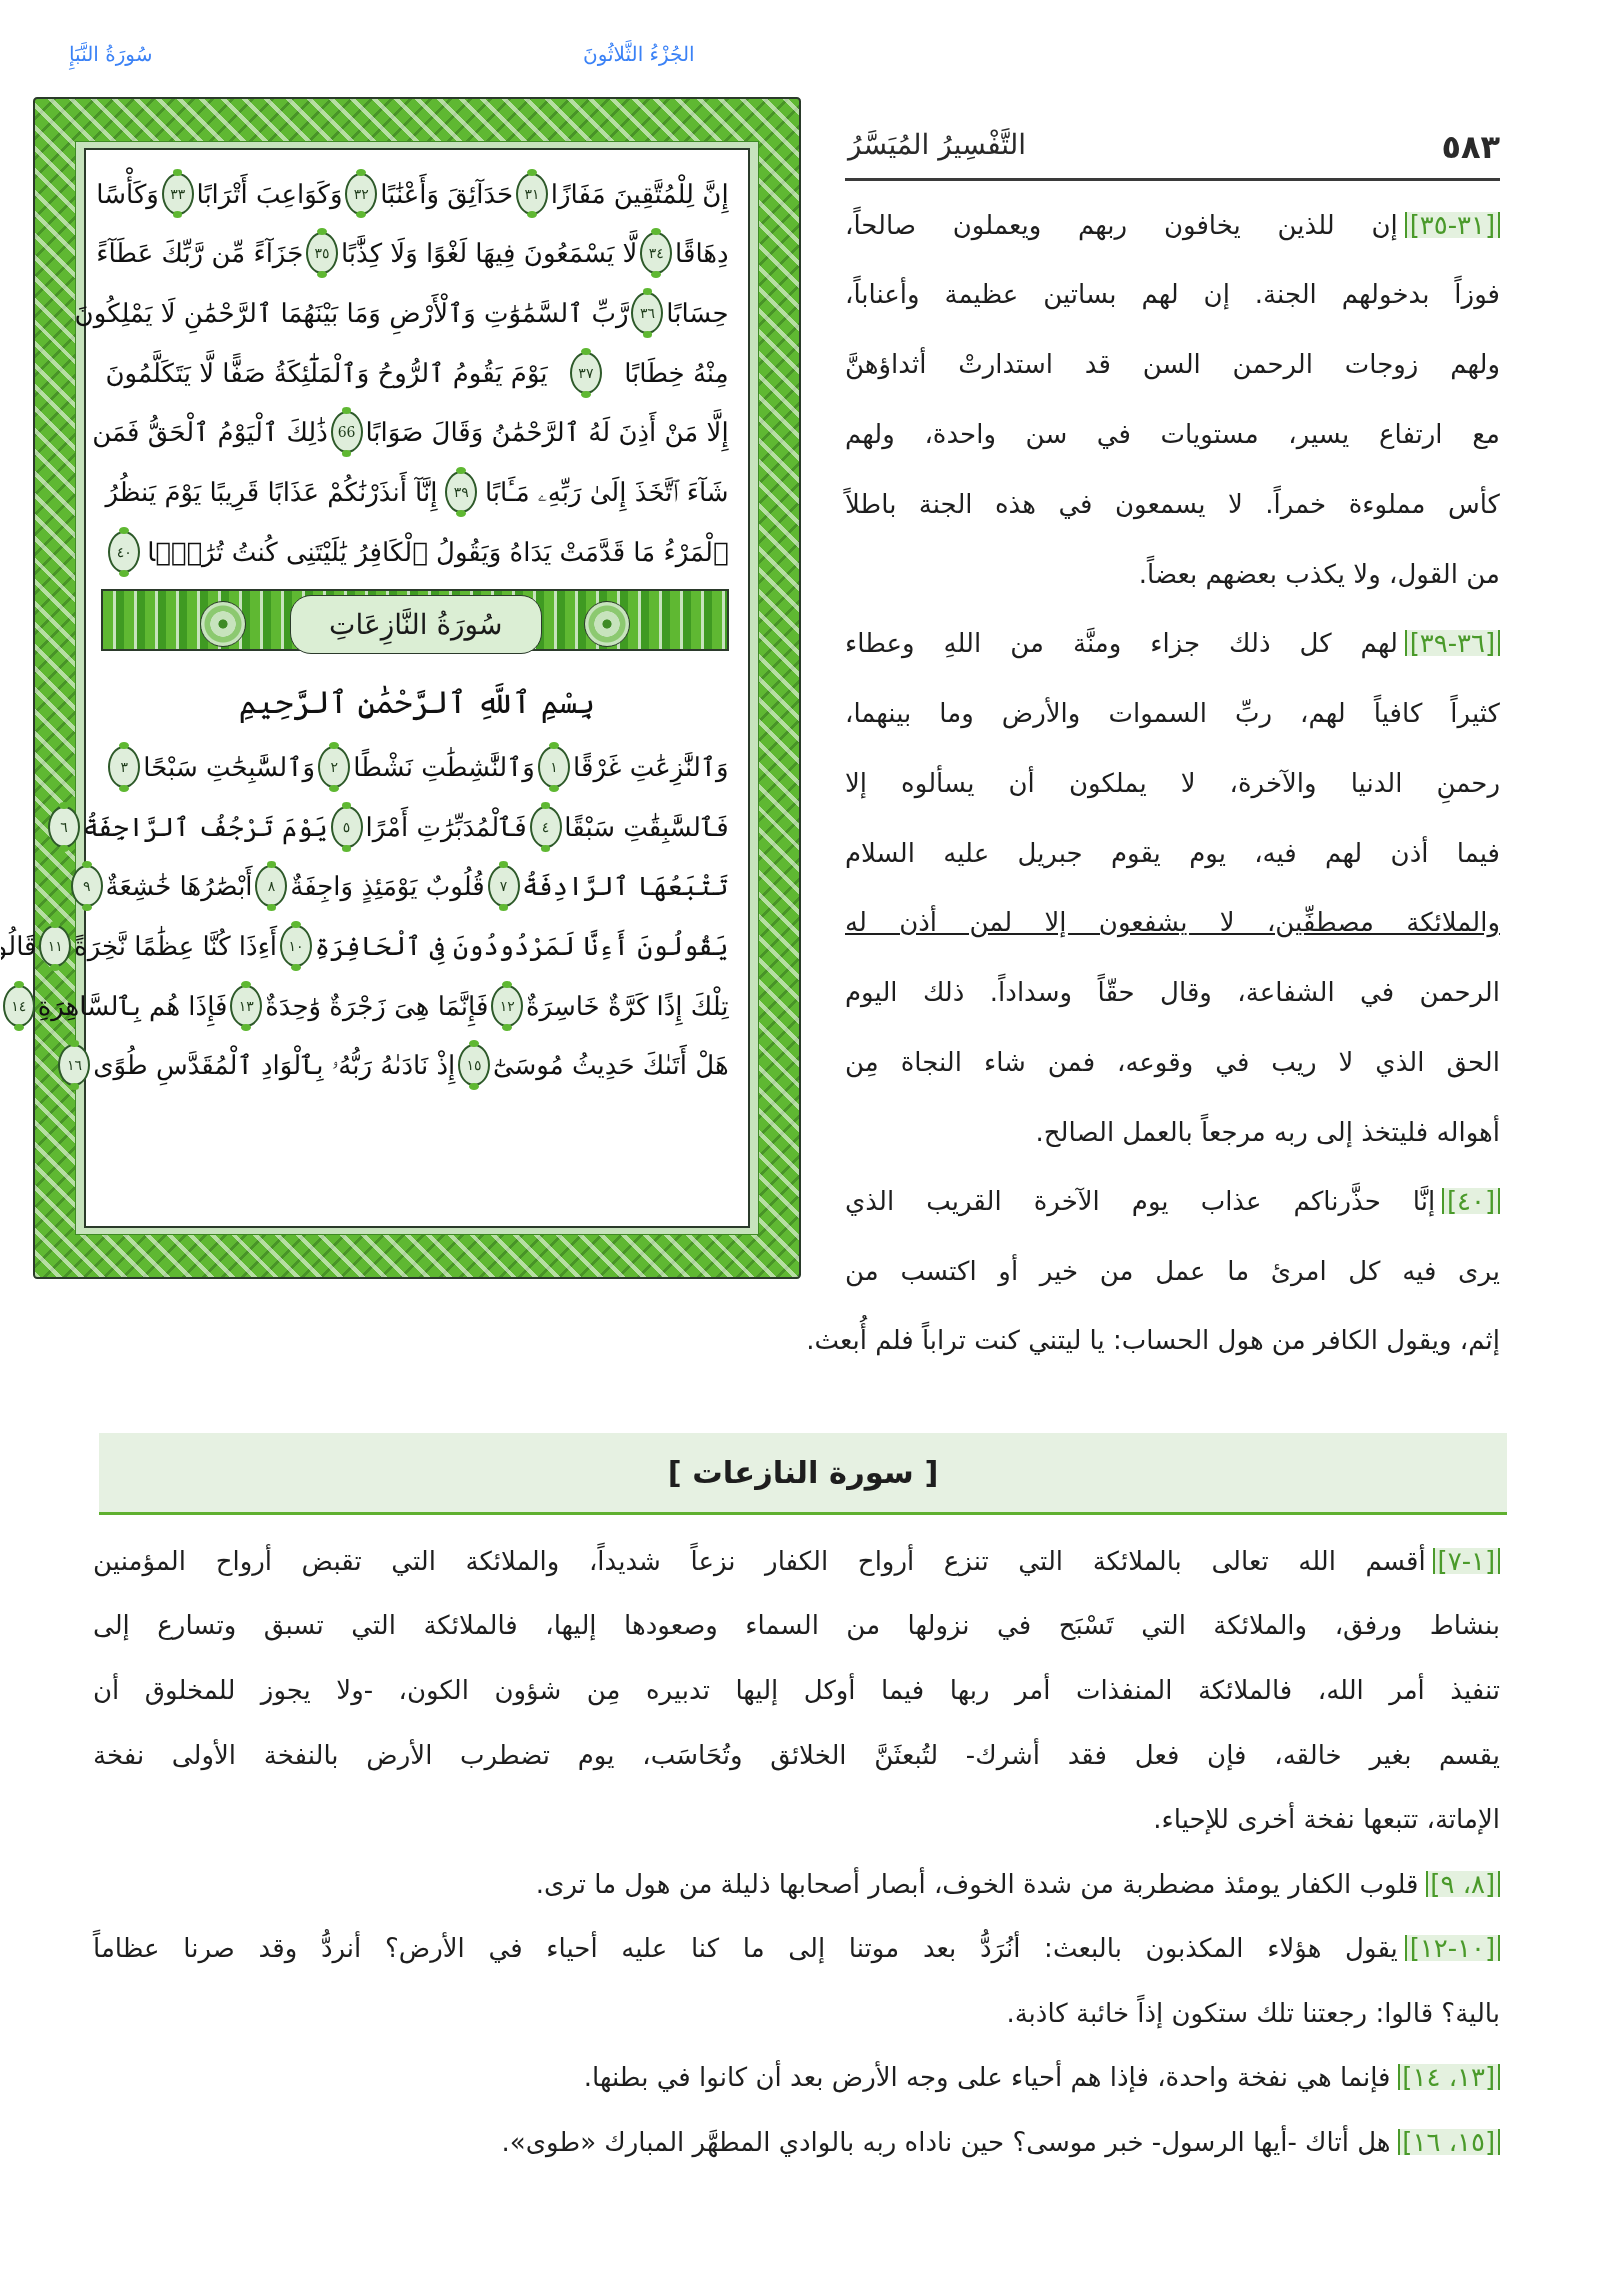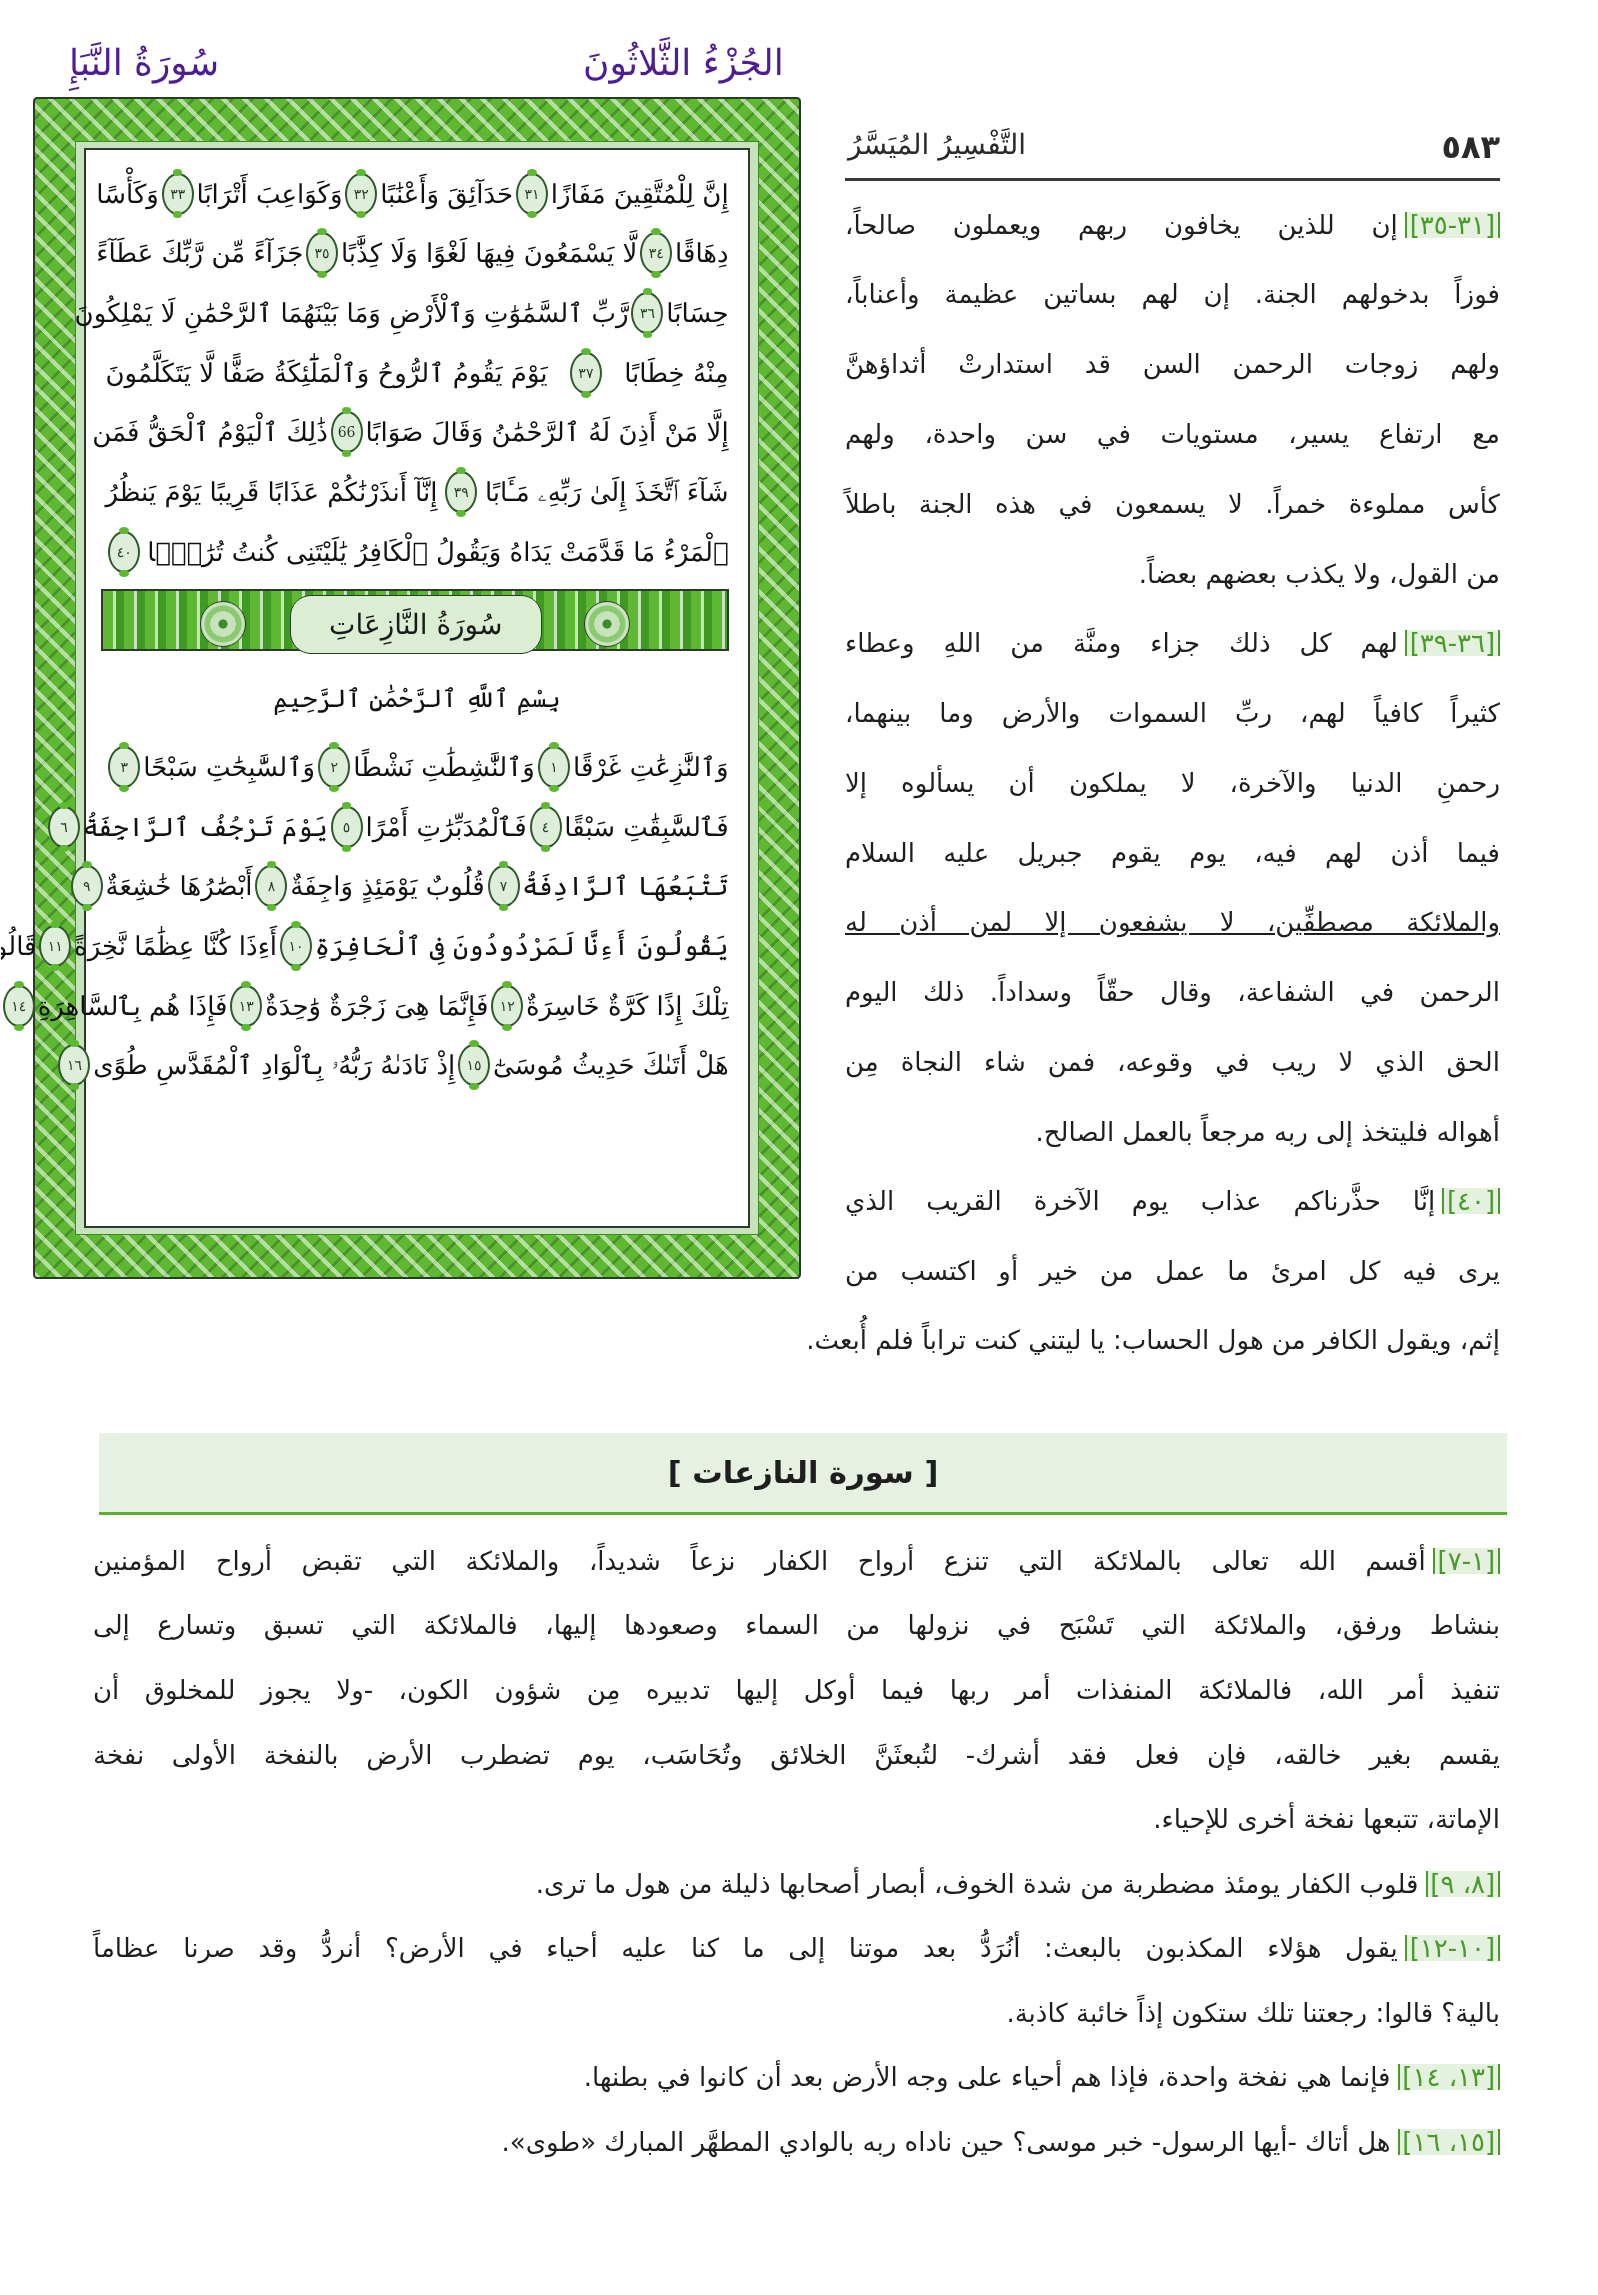--- a/index.html
+++ b/index.html
@@ -1,20 +1,20 @@
 <!DOCTYPE html>
 <html lang="ar" dir="rtl" style="font-size:11px"><head>
 <meta charset="utf-8">
 <style>
   html, body { margin:0; padding:0; background:#ffffff; }
   body { width:1599px; height:2295px; position:relative; overflow:hidden;
          font-family:"DejaVu Sans", "Liberation Sans", sans-serif; color:#1e1e1e; }
 
   
-  .run-head { position:absolute; top:42px; font-family:"DejaVu Serif", serif; font-size:36px; color:#4c1d95; }
+  .run-head { position:absolute; top:42px; font-family:"DejaVu Serif", serif; font-size:20px; color:#3b82f6; }
   #juz-head { left:583px; }
   #surah-head { left:69px; }
 
   
   #mushaf-frame { position:absolute; left:33px; top:97px; width:768px; height:1182px;
      box-sizing:border-box; border:2.1px solid #2a3a2a; border-radius:4.2px;
      background:
        repeating-linear-gradient(45deg, rgba(255,255,255,.55) 0 4.2px, transparent 4.2px 15.3px),
        repeating-linear-gradient(-45deg, rgba(30,80,20,.35) 0 2.8px, transparent 2.8px 14px),
        #5fb832; }
@@ -39,21 +39,21 @@
      border:2.1px solid #2b3a2b; box-sizing:border-box; }
   #surah-title-cartouche { position:absolute; left:50%; top:4.2px; width:250px; margin-left:-125px; height:57px;
      background:#dbeed4; border:1.4px solid #2b3a2b; border-radius:21px; display:flex; align-items:center;
      justify-content:center; font-family:"DejaVu Serif", serif; font-size:28px; color:#1a1a1a; }
   .rosette { position:absolute; top:9.7px; width:46px; height:46px; border-radius:50%;
      background:radial-gradient(circle,#3e8a25 0 4.2px,#c7e3bd 4.9px 12.5px,#8cc970 13px 18px,#c7e3bd 19px 23px);
      border:1.4px solid #2b3a2b; box-sizing:border-box; }
   #rosette-left { left:97px; } #rosette-right { right:97px; }
 
   #basmala { position:absolute; left:0; right:0; top:534px; text-align:center;
-     font-family:"DejaVu Serif", serif; font-size:25px; color:#111; }
+     font-family:"DejaVu Serif", serif; font-size:31px; color:#111; }
 
   
   #tafsir-title { position:absolute; left:848px; top:128px; font-family:"DejaVu Serif", serif; font-size:28px; color:#2a2a2a; }
   #page-number { position:absolute; right:99px; top:128px; font-size:32px; font-weight:bold; color:#2a2a2a; }
   #header-rule { position:absolute; left:845px; width:655px; top:178px; height:2.8px; background:#3a3a3a; }
 
   .t-line { position:absolute; right:99px; font-size:26px; line-height:1; white-space:nowrap; direction:rtl; color:#1e1e1e; }
   .col-r .t-line { width:655px; }
   .justify { display:flex; justify-content:space-between; direction:rtl; }
   .ref { display:inline-block; color:#4a9a2a; background:#e4f1df; border-left:2.1px solid #4a9a2a;

